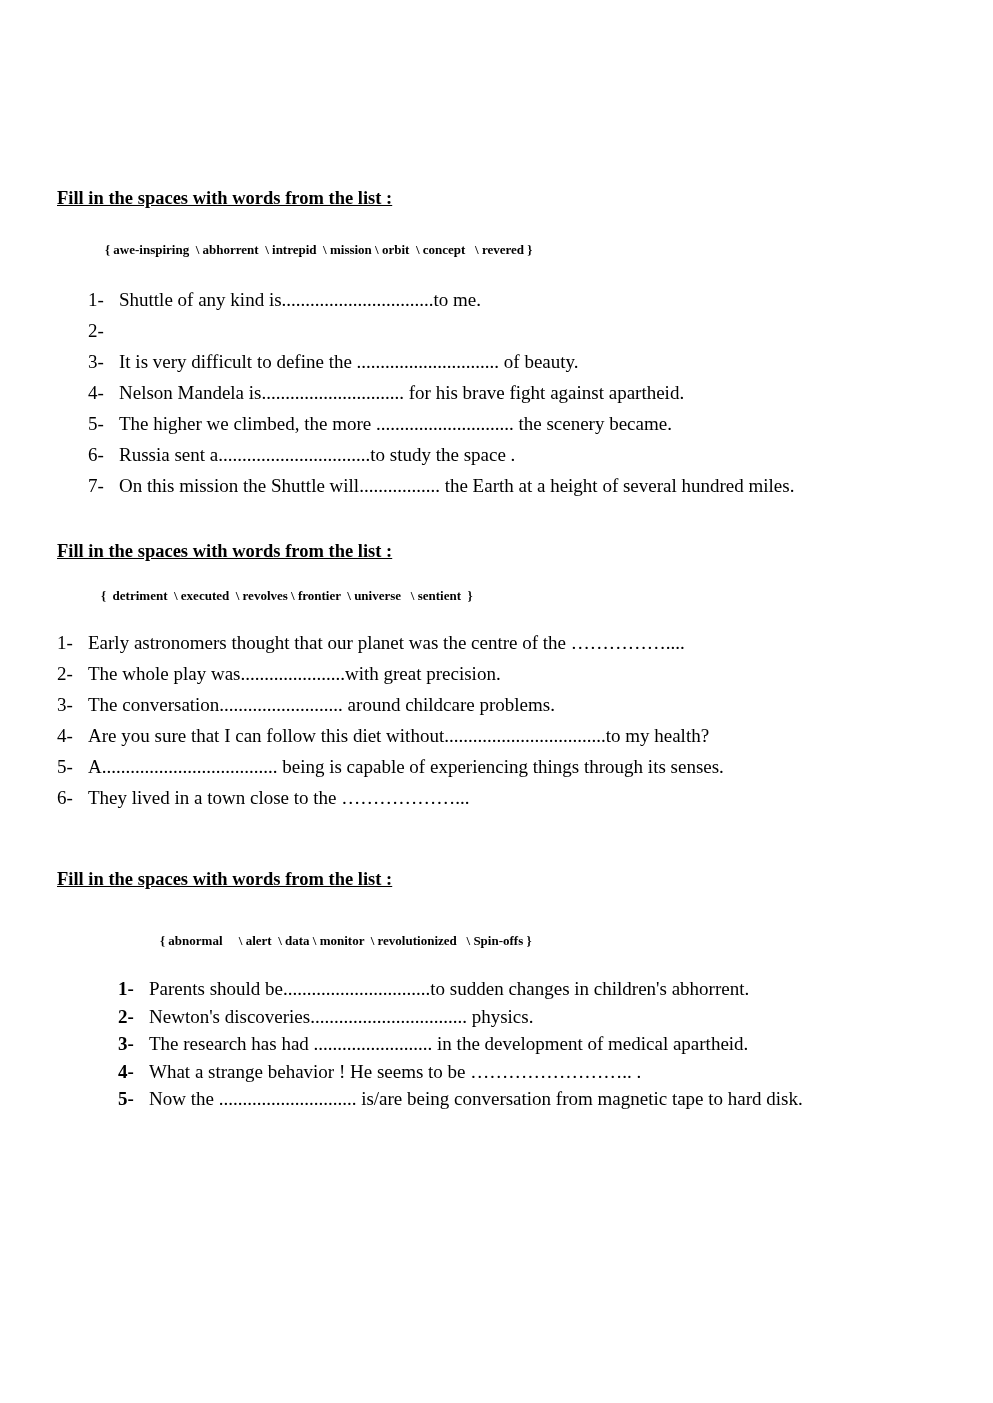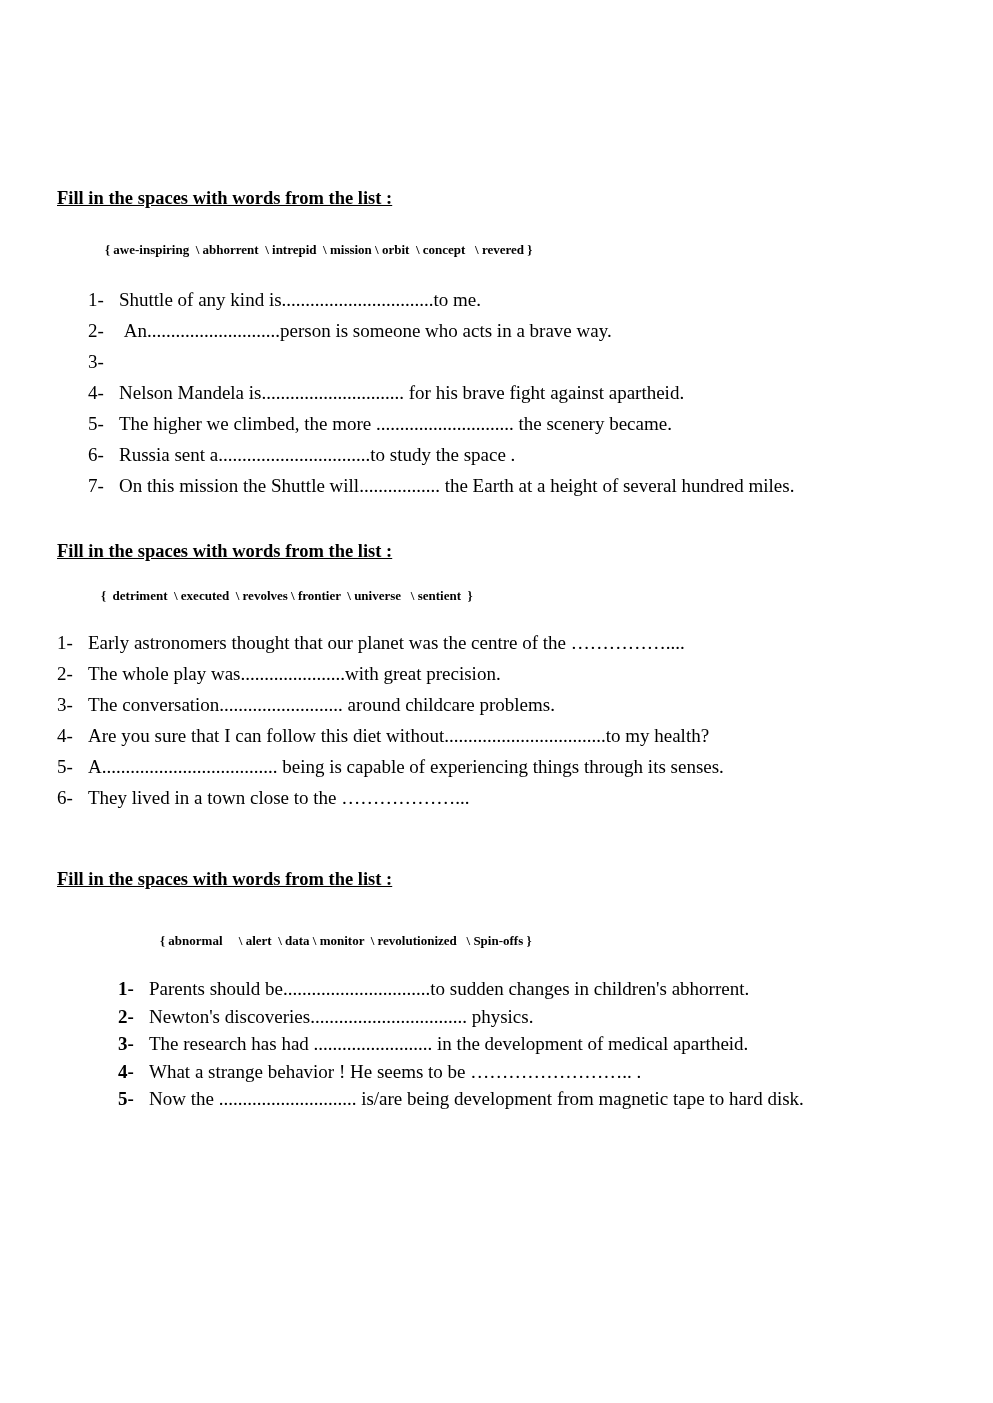--- a/index.html
+++ b/index.html
@@ -68,24 +68,24 @@
   <section class="sec s1">
     <h2 class="heading">Fill in the spaces with words from the list :</h2>
     <div class="word-list">{ awe-inspiring  \ abhorrent  \ intrepid  \ mission \ orbit  \ concept   \ revered }</div>
     <div class="items">
       <div class="item">
         <span class="num">1-</span>
         <span class="text">Shuttle of any kind is................................to me.</span>
       </div>
       <div class="item">
         <span class="num">2-</span>
-        <span class="text"> An............................person is someone who acts in a brave way.</span>
       </div>
       <div class="item">
         <span class="num">3-</span>
+        <span class="text">It is very difficult to define the .............................. of beauty.</span>
       </div>
       <div class="item">
         <span class="num">4-</span>
         <span class="text">Nelson Mandela is.............................. for his brave fight against apartheid.</span>
       </div>
       <div class="item">
         <span class="num">5-</span>
         <span class="text">The higher we climbed, the more ............................. the scenery became.</span>
       </div>
       <div class="item">
@@ -145,18 +145,18 @@
       <div class="item">
         <span class="num">3-</span>
         <span class="text">The research has had ......................... in the development of medical apartheid.</span>
       </div>
       <div class="item">
         <span class="num">4-</span>
         <span class="text">What a strange behavior ! He seems to be …………………….. .</span>
       </div>
       <div class="item">
         <span class="num">5-</span>
-        <span class="text">Now the ............................. is/are being development from magnetic tape to hard disk.</span>
+        <span class="text">Now the ............................. is/are being conversation from magnetic tape to hard disk.</span>
       </div>
     </div>
   </section>
 
 </div>
 
 </body></html>

